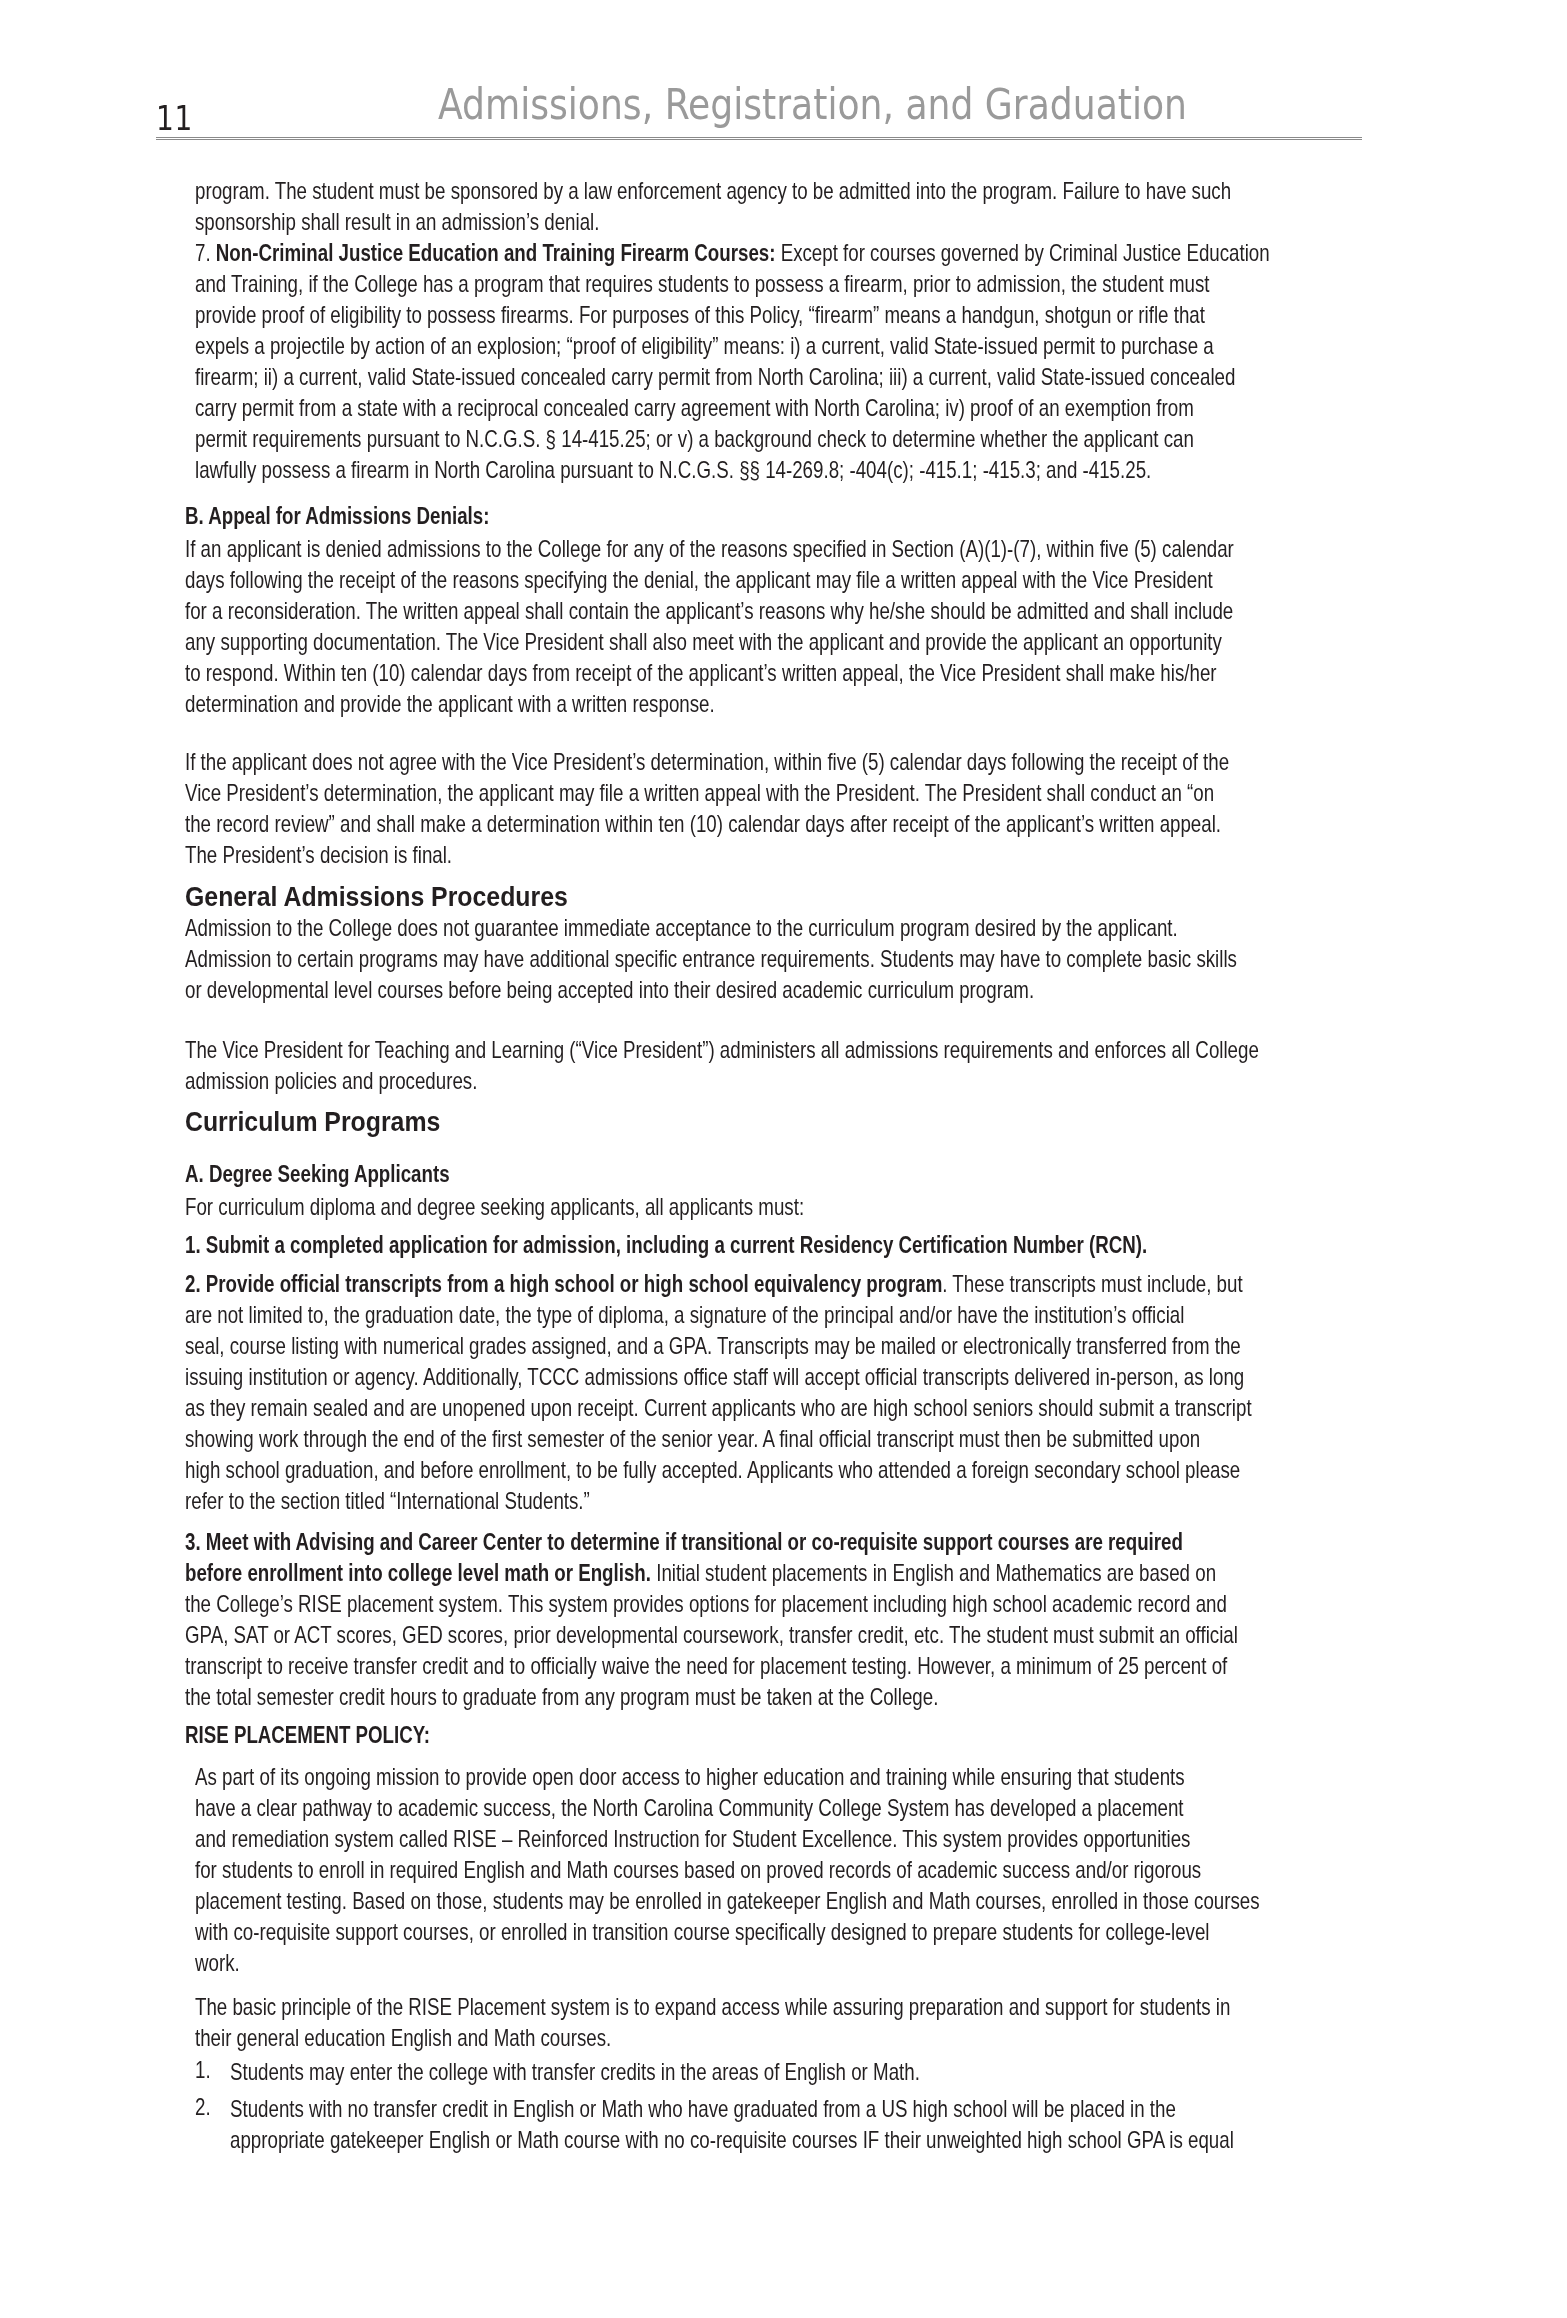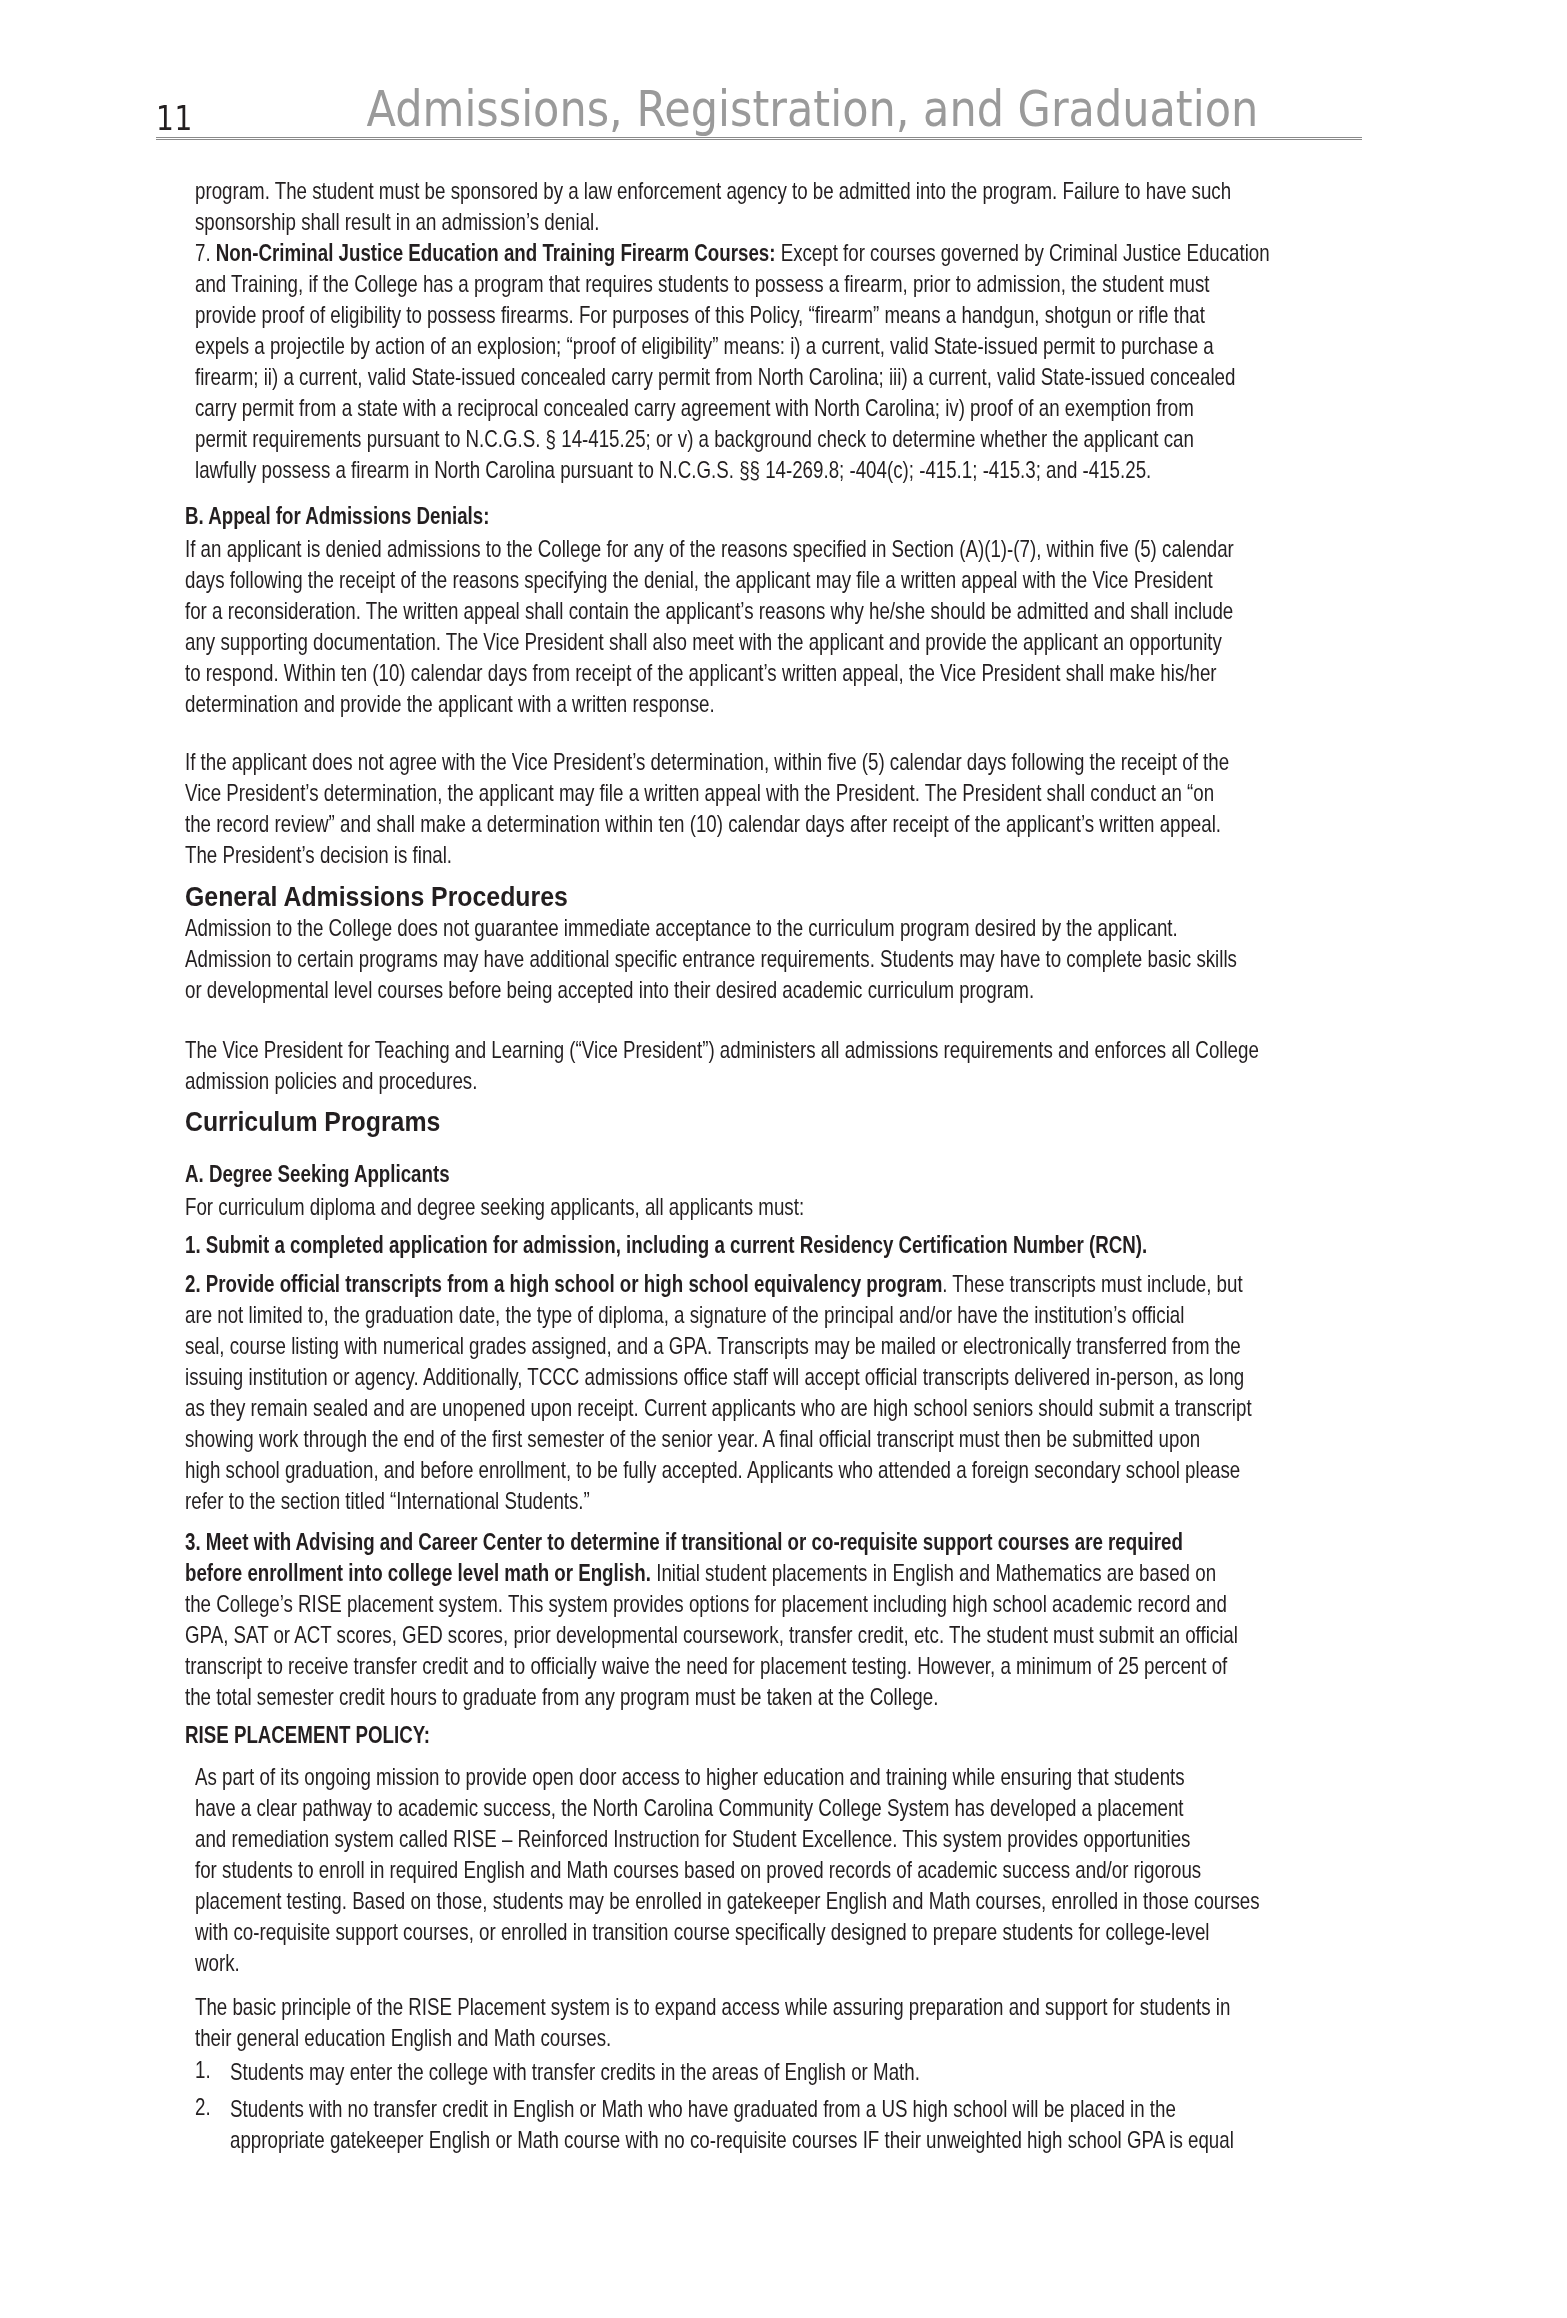--- a/index.html
+++ b/index.html
@@ -1,19 +1,19 @@
 <!DOCTYPE html>
 <html style="font-size:13.4px"><head>
 <meta charset="utf-8">
 <style>
   html, body { margin: 0; padding: 0; background: #ffffff; }
   body { width: 1567px; height: 2319px; position: relative; overflow: hidden; font-family: "Liberation Sans", sans-serif; color: #231f20; }
   .abs { position: absolute; }
   .page-num { left: 156px; top: 99px; font-size: 33px; color: #231f20; font-family: "DejaVu Sans", sans-serif; transform: scaleX(0.85); transform-origin: left top; letter-spacing: 0.8px; }
-  .running-title { left: 0; width: 1567px; top: 80px; text-align: center; font-size: 50px; color: #9a9a9a; font-family: "DejaVu Sans", sans-serif; }
+  .running-title { left: 0; width: 1567px; top: 80px; text-align: center; font-size: 42px; color: #9a9a9a; font-family: "DejaVu Sans", sans-serif; }
   .running-title span { display: inline-block; transform: scaleX(0.86); transform-origin: center; margin-left: 58px; }
   .rule { left: 156px; width: 1206px; top: 137px; height: 1.7px; border-top: 1.7px solid #8a8a8a; border-bottom: 1.7px solid #8a8a8a; height: 0.8px; }
   .block { position: absolute; transform: scaleX(0.78); transform-origin: left top; font-size: 24px; line-height: 31px; white-space: nowrap; }
   .block .ln { height: 31px; }
   .b { font-weight: bold; }
   .h2 { position: absolute; font-size: 27.6px; font-weight: bold; color: #231f20; transform: scaleX(0.9); transform-origin: left top; white-space: nowrap; }
   .subh { position: absolute; font-size: 24px; font-weight: bold; transform: scaleX(0.78); transform-origin: left top; white-space: nowrap; }
   .li-num { position: absolute; font-size: 24px; transform: scaleX(0.78); transform-origin: left top; }
 </style>
 </head>

